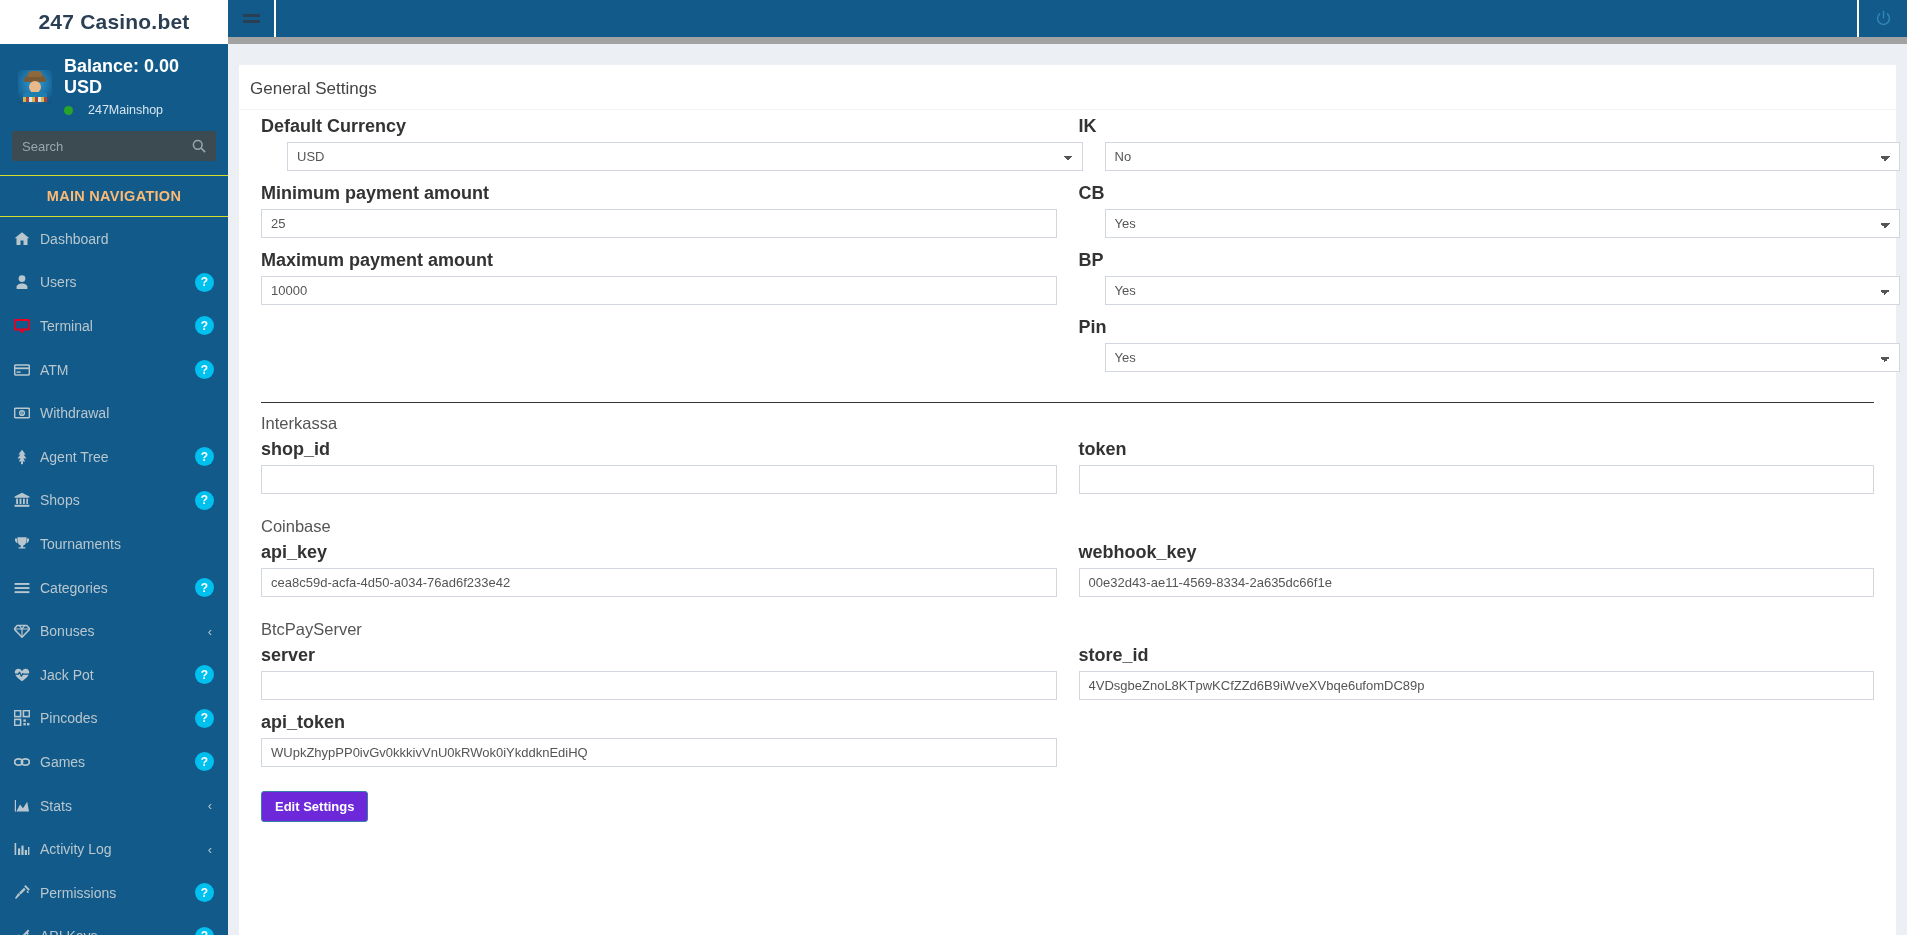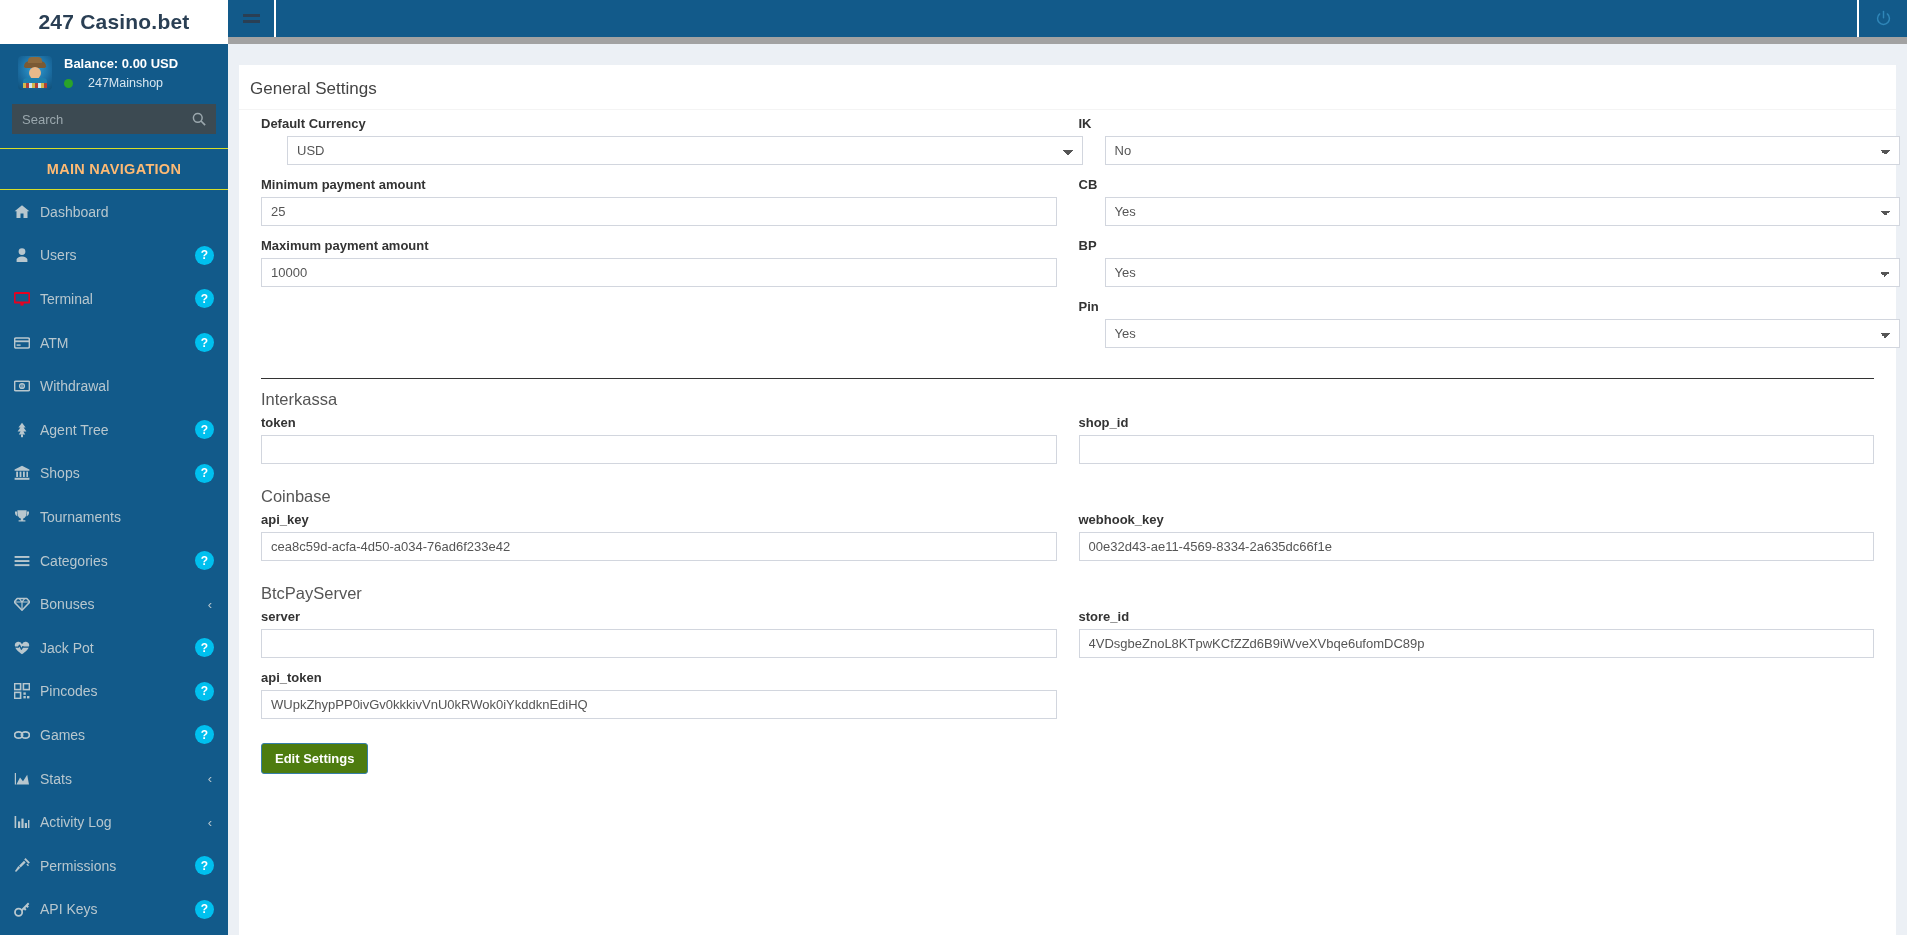--- a/index.html
+++ b/index.html
@@ -54,21 +54,21 @@
   .avatar .body {
     position: absolute; left: 5px; bottom: 2px; width: 24px; height: 10px;
     background: #1d7fae; border-radius: 4px 4px 0 0;
   }
   .avatar .chips {
     position:absolute; left:5px; bottom:2px; width:24px; height:5px;
     background: repeating-linear-gradient(90deg,#e2c044 0 3px,#c0392b 3px 6px,#ecf0f1 6px 9px);
     opacity:.9;
   }
   .user-info { display: flex; flex-direction: column; gap: 5px; }
-  .balance { color: #ffffff; font-size: 13px; font-weight: bold; }
+  .balance { color: #ffffff; font-size: 18px; font-weight: bold; }
   .status-row { display: flex; align-items: center; gap: 15px; }
   .dot { width: 9px; height: 9px; border-radius: 50%; background: #2aa32a; display:inline-block; }
   .shopname { color: #d7e6f0; font-size: 12.5px; }
 
   .search-wrap {
     margin: 0 12px 0 12px;
     height: 30px;
     background: #3c4a52;
     display: flex; align-items: center;
     position: relative;
@@ -159,21 +159,21 @@
     font-size: 17px; color: #444; font-weight: normal; margin-top: 10px;
   }
   .sep { height: 1px; background: #f4f4f4; margin: 0; }
   .box-body { padding: 6px 11px 0 11px; }
 
   .row2 { display: flex; gap: 0; }
   .col { width: 50%; padding: 0 11px; }
 
   .form-group { margin-bottom: 12px; }
   .form-label {
-    display: block; font-size: 13px; font-weight: bold;
+    display: block; font-size: 18px; font-weight: bold;
     color: #333; margin-bottom: 5px;
   }
   .form-control {
     width: 100%; height: 29px;
     border: 1px solid #d2d6de; border-radius: 0;
     padding: 0 9px; font-size: 13px; color: #555;
     background: #ffffff; outline: none;
     font-family: "Liberation Sans", sans-serif;
   }
   select.form-control {
@@ -186,21 +186,21 @@
     background-repeat: no-repeat;
     padding-right: 26px;
     margin-left: 26px;
   }
   .hr-dark { border: 0; border-top: 1px solid #333; margin: 18px 11px 0 11px; }
   .section-title {
     font-size: 16.5px; color: #555; font-weight: normal;
     padding: 11px 11px 6px 11px;
   }
   .btn-primary {
-    background: #4d7c0f; border: 1px solid #367fa9; color: #fff;
+    background: #6d28d9; border: 1px solid #367fa9; color: #fff;
     font-size: 13px; font-weight: bold;
     padding: 7px 13px; cursor: pointer; border-radius: 3px;
     font-family: "Liberation Sans", sans-serif;
   }
   .btn-wrap { padding: 12px 11px 0 11px; }
   .spacer-block { height: 61px; }
 </style>
 </head>
 <body>
 
@@ -506,27 +506,27 @@
               </div>
             </div>
           </div>
 
           <hr class="hr-dark">
 
           <div class="section-title">Interkassa</div>
           <div class="row2">
             <div class="col">
               <div class="form-group">
+                <label class="form-label">shop_id</label>
+                <input class="form-control" type="text" value="" style="">
+              </div>
+            </div>
+            <div class="col">
+              <div class="form-group">
                 <label class="form-label">token</label>
-                <input class="form-control" type="text" value="" style="">
-              </div>
-            </div>
-            <div class="col">
-              <div class="form-group">
-                <label class="form-label">shop_id</label>
                 <input class="form-control" type="text" value="" style="">
               </div>
             </div>
           </div>
 
           <div class="section-title">Coinbase</div>
           <div class="row2">
             <div class="col">
               <div class="form-group">
                 <label class="form-label">api_key</label>

